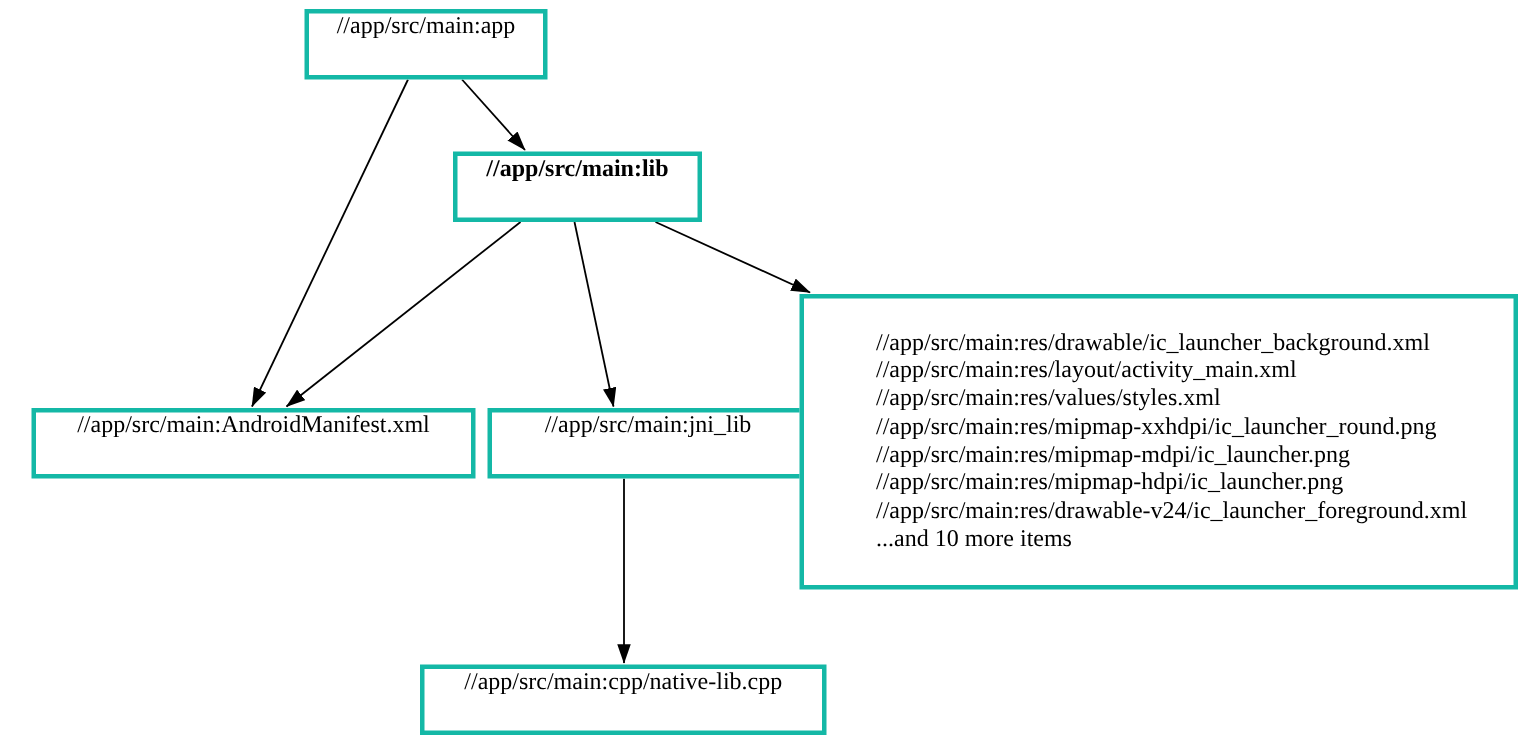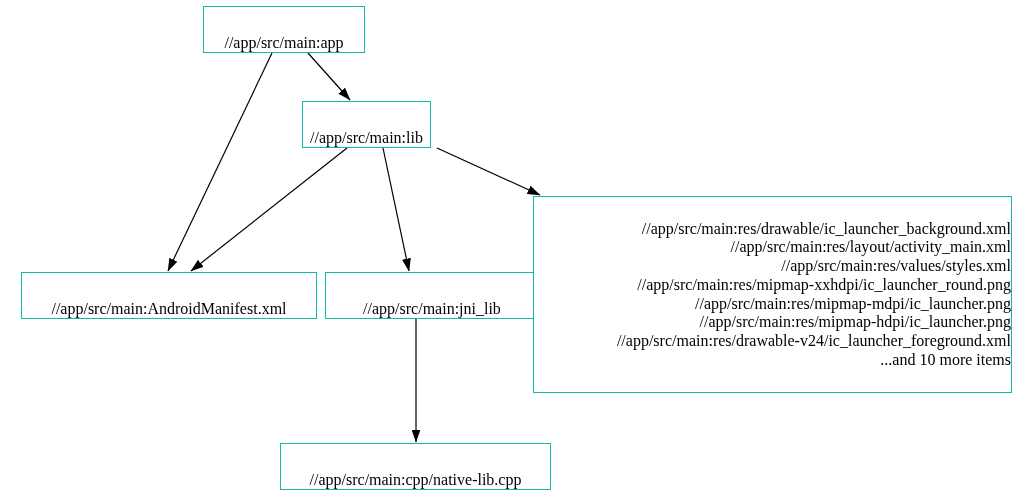--- a/index.html
+++ b/index.html
@@ -18,41 +18,41 @@
   .edges {
     position: absolute;
     left: 0;
     top: 0;
     width: 1018px;
     height: 496px;
   }
   .node {
     position: absolute;
     box-sizing: border-box;
-    border: 1px solid #14b8a6;
+    border: 3px solid #14b8a6;
     background: #ffffff;
     display: flex;
-    align-items: flex-end;
+    align-items: flex-start;
     justify-content: center;
     font-size: 16px;
     color: #000000;
     white-space: nowrap;
   }
   .node-multiline {
     flex-direction: column;
     justify-content: center;
     line-height: 18.7px;
     text-align: center;
   }
   
   #node-app            { left: 203px; top: 6px;   width: 162px; height: 47px; }
-  #node-lib            { left: 302px; top: 101px; width: 129px; height: 47px; }
+  #node-lib            { left: 302px; top: 101px; width: 166px; height: 47px; font-weight: bold; }
   #node-android-manifest { left: 5px; top: 272px; width: 296px; height: 47px; margin-left: 16px; }
   #node-jni-lib        { left: 325px; top: 272px; width: 214px; height: 47px; }
-  #node-resources      { left: 533px; top: 196px; width: 479px; height: 197px; }
+  #node-resources      { left: 533px; top: 196px; width: 479px; height: 197px; padding-left: 48px; }
   #node-native-lib-cpp { left: 280px; top: 443px; width: 271px; height: 47px; }
 </style>
 </head>
 <body>
 
 <div class="diagram">
 
   <svg class="edges" viewBox="0 0 1018 496" xmlns="http://www.w3.org/2000/svg">
     <defs>
       <marker id="arrowhead" markerWidth="13" markerHeight="9" refX="12.5" refY="4.5" orient="auto" markerUnits="userSpaceOnUse">

